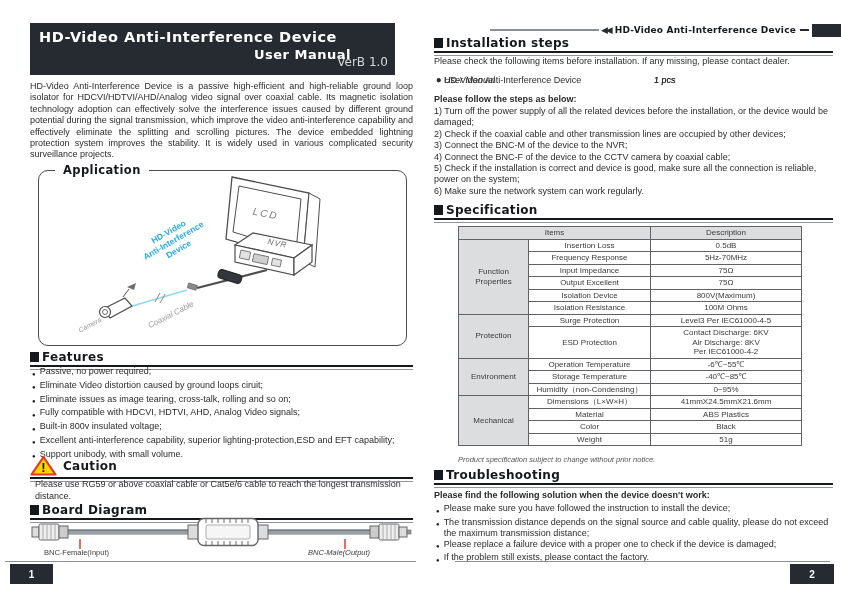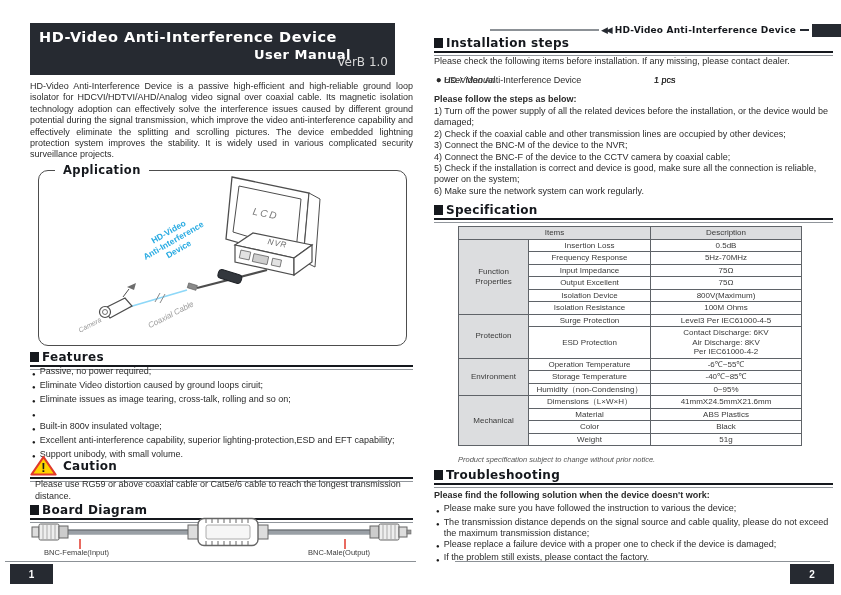--- a/index.html
+++ b/index.html
@@ -142,20 +142,21 @@
     <div class="li">
         <span class="dot">●</span>
         <span>Eliminate Video distortion caused by ground loops ciruit;</span>
       </div>
     <div class="li">
         <span class="dot">●</span>
         <span>Eliminate issues as image tearing, cross-talk, rolling and so on;</span>
       </div>
     <div class="li">
         <span class="dot">●</span>
+        <span>Fully compatible with HDCVI, HDTVI, AHD, Analog Video signals;</span>
       </div>
     <div class="li">
         <span class="dot">●</span>
         <span>Built-in 800v insulated voltage;</span>
       </div>
     <div class="li">
         <span class="dot">●</span>
         <span>Excellent anti-interference capability, superior lighting-protection,ESD and EFT capability;</span>
       </div>
     <div class="li">
@@ -229,21 +230,21 @@
         <line x1="357" y1="7" x2="357" y2="23" stroke="#aaa"></line>
       <line x1="361" y1="7" x2="361" y2="23" stroke="#aaa"></line>
         <line x1="365" y1="7" x2="365" y2="23" stroke="#aaa"></line>
       <rect x="369" y="10" width="8" height="10" fill="#ddd" stroke="#666"></rect>
       <rect x="377" y="13" width="4" height="4" fill="#999" stroke="#666" stroke-width=".6"></rect>
     </g>
     <line x1="50" y1="22" x2="50" y2="32" stroke="#e0392b" stroke-width="1.5"></line>
     <line x1="315" y1="22" x2="315" y2="32" stroke="#e0392b" stroke-width="1.5"></line>
   </svg>
   <div class="bnc-label" style="left:44px;top:548px;">BNC-Female(Input)</div>
-  <div class="bnc-label" style="left:308px;top:548px;">BNC-Male(Output)</div>
+  <div class="bnc-label" style="left:308px;top:548px;font-style:italic;">BNC-Male(Output)</div>
 
   <div class="footer-line" style="left:5px;width:411px;top:561px;"></div>
   <div class="page-num" style="left:10px;top:564px;width:43px;height:20px;">1</div>
 </div>
 
 <div class="page" id="page2">
 
   <div class="p2-header">
     <div class="hline"></div>
     <span class="harrows">◀◀</span>
@@ -374,21 +375,21 @@
     <div class="head">
       <span class="sq"></span>
       <span>Troubleshooting</span>
     </div>
     <div class="rule"></div>
   </div>
   <div class="p2sec ptext bold" style="top:490px;">Please find the following solution when the device doesn't work:</div>
   <div class="p2sec blist" style="top:503px;line-height:11px;">
     <div class="li">
         <span class="dot">●</span>
-        <span>Please make sure you have followed the instruction to various the device;</span>
+        <span>Please make sure you have followed the instruction to install the device;</span>
       </div>
     <div class="li">
         <span class="dot">●</span>
         <span>The transmission distance depends on the signal source and cable quality, please do not exceed the maximum transmission distance;</span>
       </div>
     <div class="li">
         <span class="dot">●</span>
         <span>Please replace a failure device with a proper one to check if the device is damaged;</span>
       </div>
     <div class="li">

